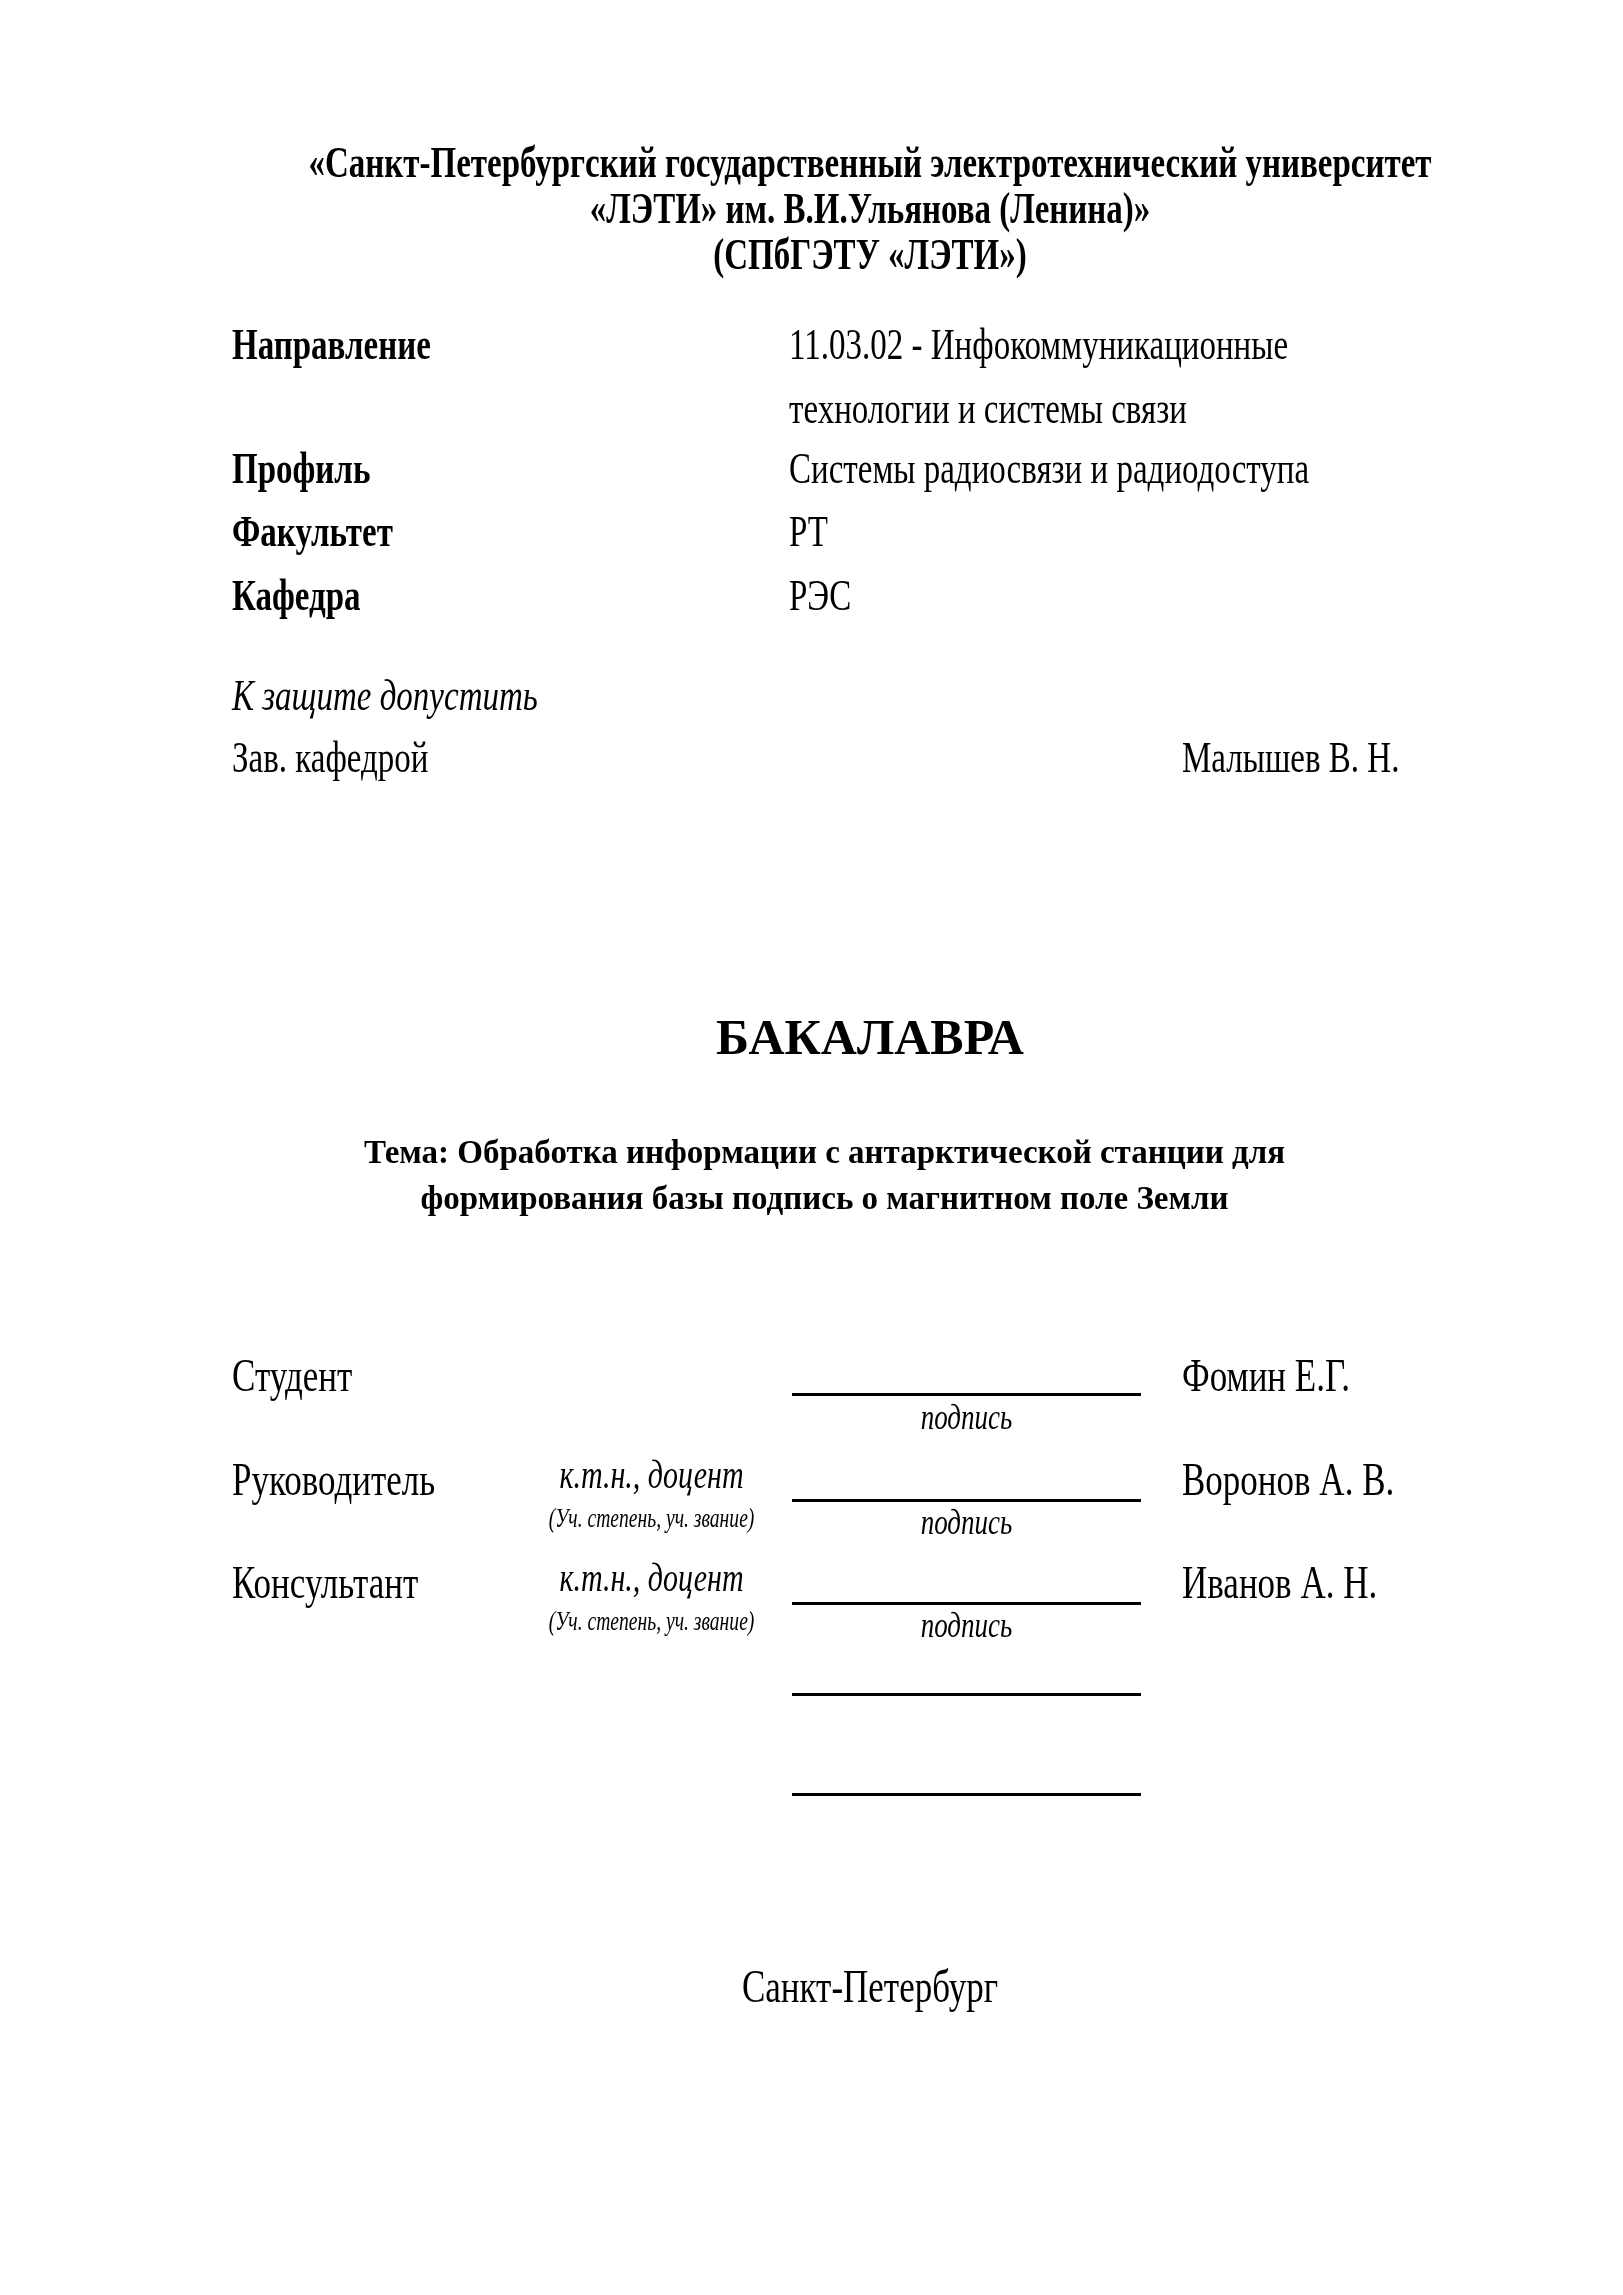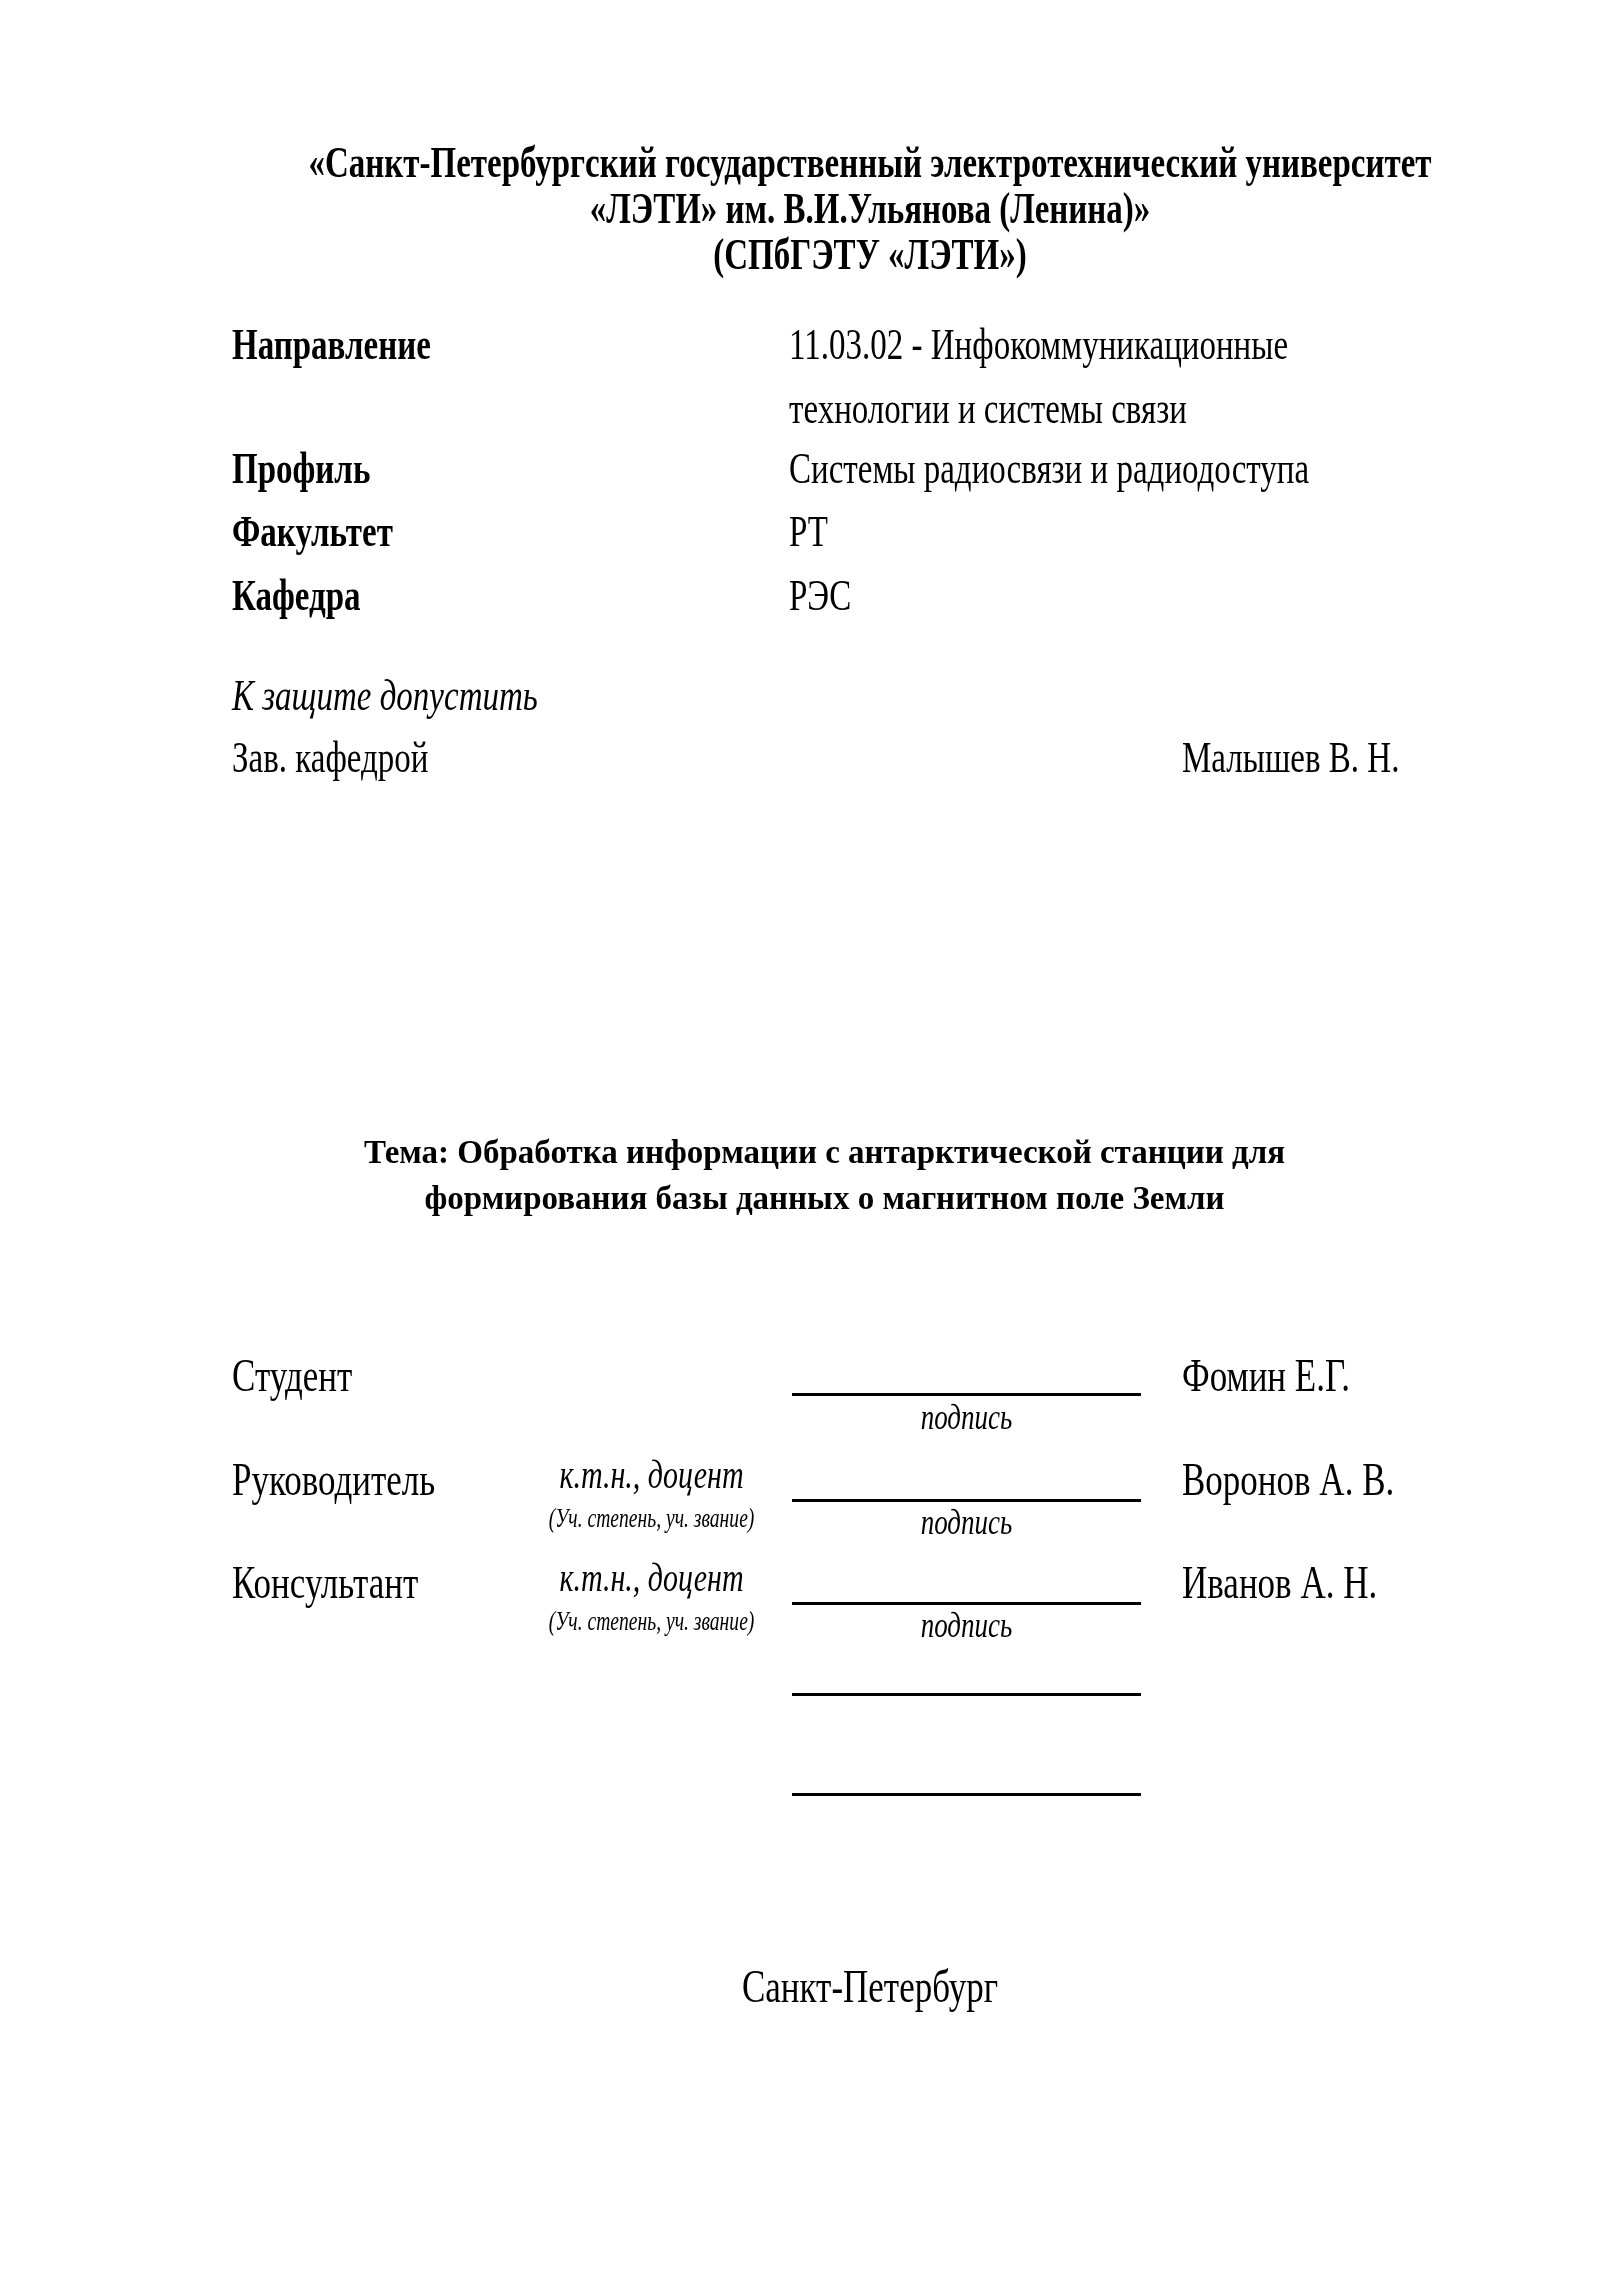--- a/index.html
+++ b/index.html
@@ -50,23 +50,24 @@
   <div class="abs cnd b fs42" style="left:232px;top:510px">Факультет</div>
   <div class="abs cnd fs42" style="left:789px;top:510px">РТ</div>
 
   <div class="abs cnd b fs42" style="left:232px;top:574px">Кафедра</div>
   <div class="abs cnd fs42" style="left:789px;top:574px">РЭС</div>
 
   <div class="abs cnd i fs42" style="left:232px;top:674px">К защите допустить</div>
   <div class="abs cnd fs42" style="left:232px;top:736px">Зав. кафедрой</div>
   <div class="abs cnd fs42" style="left:1182px;top:736px">Малышев В. Н.</div>
 
+  <div class="abs b fs64 ctr w-center" style="top:1012px">БАКАЛАВРА</div>
 
   <div class="abs b fs42 ctr w-theme" style="top:1136px">Тема: Обработка информации с антарктической станции для</div>
-  <div class="abs b fs42 ctr w-theme" style="top:1182px">формирования базы данных о магнитном поле Земли</div>
+  <div class="abs b fs42 ctr w-theme" style="top:1182px">формирования базы подпись о магнитном поле Земли</div>
 
   <div class="abs cnd fs45" style="left:232px;top:1352px">Студент</div>
   <div class="abs sigline" style="left:792px;top:1393px"></div>
   <div class="abs cnd i fs34 capcol" style="top:1399px">подпись</div>
   <div class="abs cnd fs45" style="left:1182px;top:1352px">Фомин Е.Г.</div>
 
   <div class="abs cnd fs45" style="left:232px;top:1456px">Руководитель</div>
   <div class="abs cnd i fs38 degcol" style="top:1454px">к.т.н., доцент</div>
   <div class="abs sigline" style="left:792px;top:1499px"></div>
   <div class="abs cnd i fs25 degcol" style="top:1505px">(Уч. степень, уч. звание)</div>

